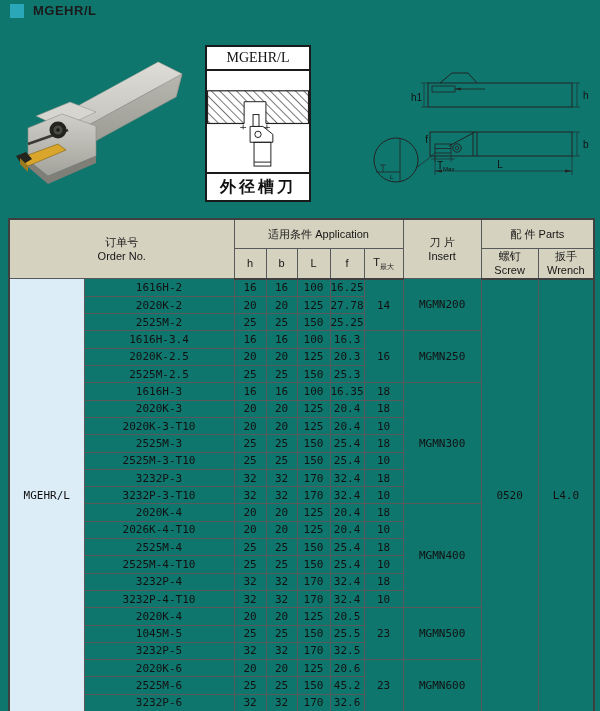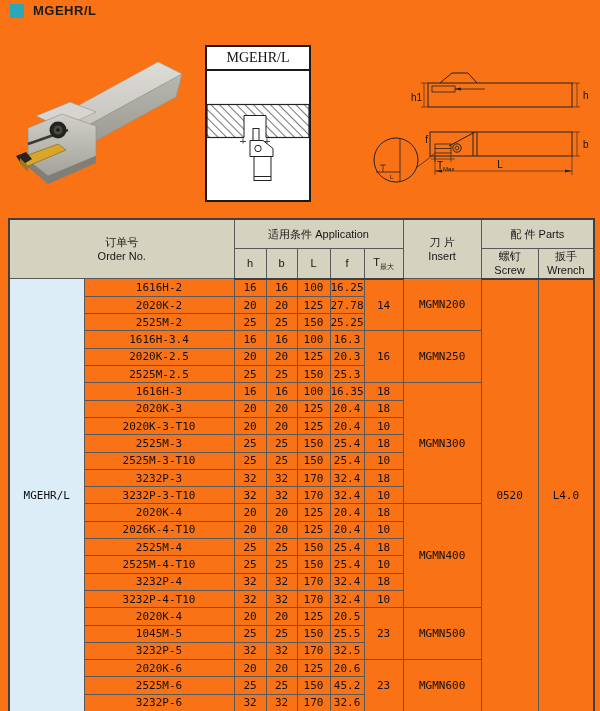--- a/index.html
+++ b/index.html
@@ -1,16 +1,16 @@
 <!DOCTYPE html>
 <html><head>
 <meta charset="utf-8">
 <style>
   html,body { margin:0; padding:0; background:#fff; }
-  .canvas { position:relative; width:600px; height:711px; background:#f97316;
+  .canvas { position:relative; width:600px; height:711px; background:#0f766e;
             font-family:"Liberation Sans",sans-serif; overflow:hidden; }
 
   
   .page-header { position:absolute; left:10px; top:3px; display:flex; align-items:center; gap:9px; }
   .teal-sq { width:14px; height:14px; background:#2aa7b8; }
   .page-title { font-size:13px; font-weight:600; color:#1a1a1a; letter-spacing:.5px; }
 
   
   .photo-svg { position:absolute; left:12px; top:40px; }
   .diagram-box { position:absolute; left:205px; top:45px; width:106px; height:157px;
@@ -103,20 +103,21 @@
       </g>
       <g fill="none" stroke="#222" stroke-width="1">
         <rect x="46" y="44" width="6" height="12"></rect>
         <path d="M43,56 L56,56 L66,64 L66,72 L43,72 Z"></path>
         <circle cx="51" cy="64" r="3.2"></circle>
         <rect x="47" y="72" width="17" height="24"></rect>
         <line x1="47" y1="92" x2="64" y2="92"></line>
         <path d="M36,54 l0,5 M60,54 l0,5 M33,57 l6,0 M57,57 l6,0" stroke-width="0.8"></path>
       </g>
     </svg>
+    <div class="diag-caption">外径槽刀</div>
   </div>
 
   <svg class="tech-svg" width="255" height="145" viewBox="0 0 255 145">
     <g fill="none" stroke="#222" stroke-width="1">
 
       <g>
         <rect x="83" y="28" width="144" height="24"></rect>
         <polyline points="95,28 107,18 123,18 132,28"></polyline>
         <rect x="87" y="31" width="23" height="6" stroke-width="0.8"></rect>
         <line x1="110" y1="34" x2="140" y2="34" stroke-width="0.8"></line>

